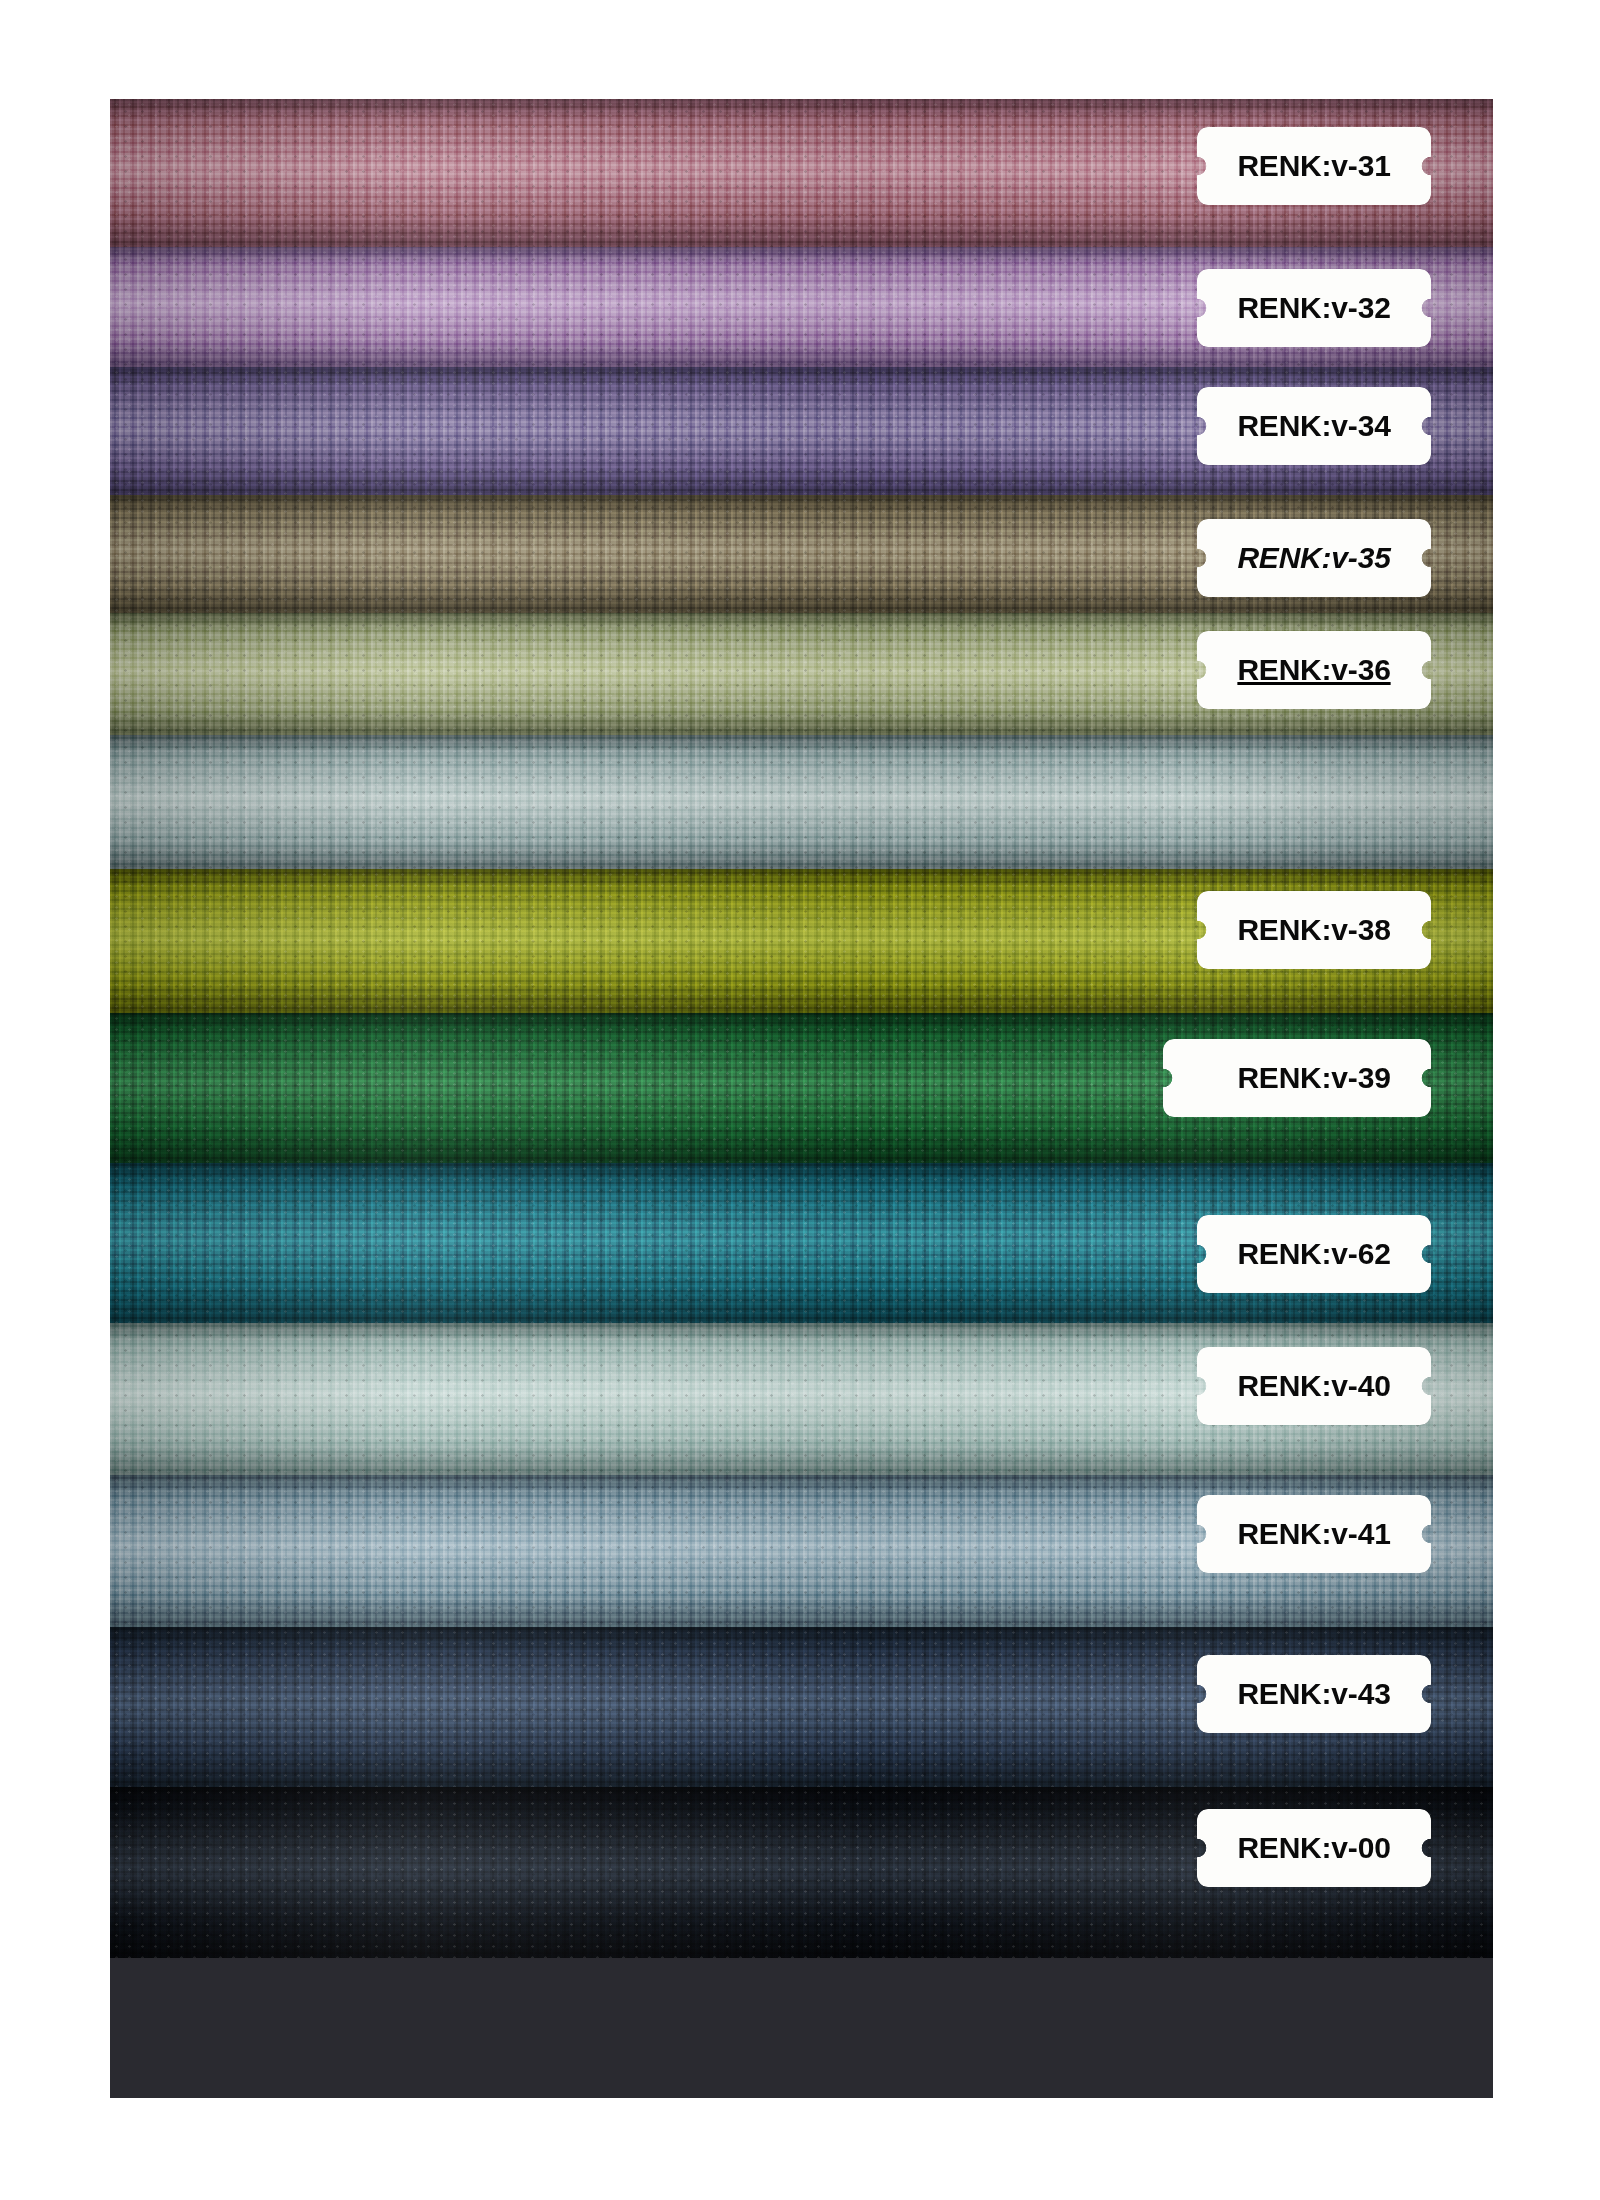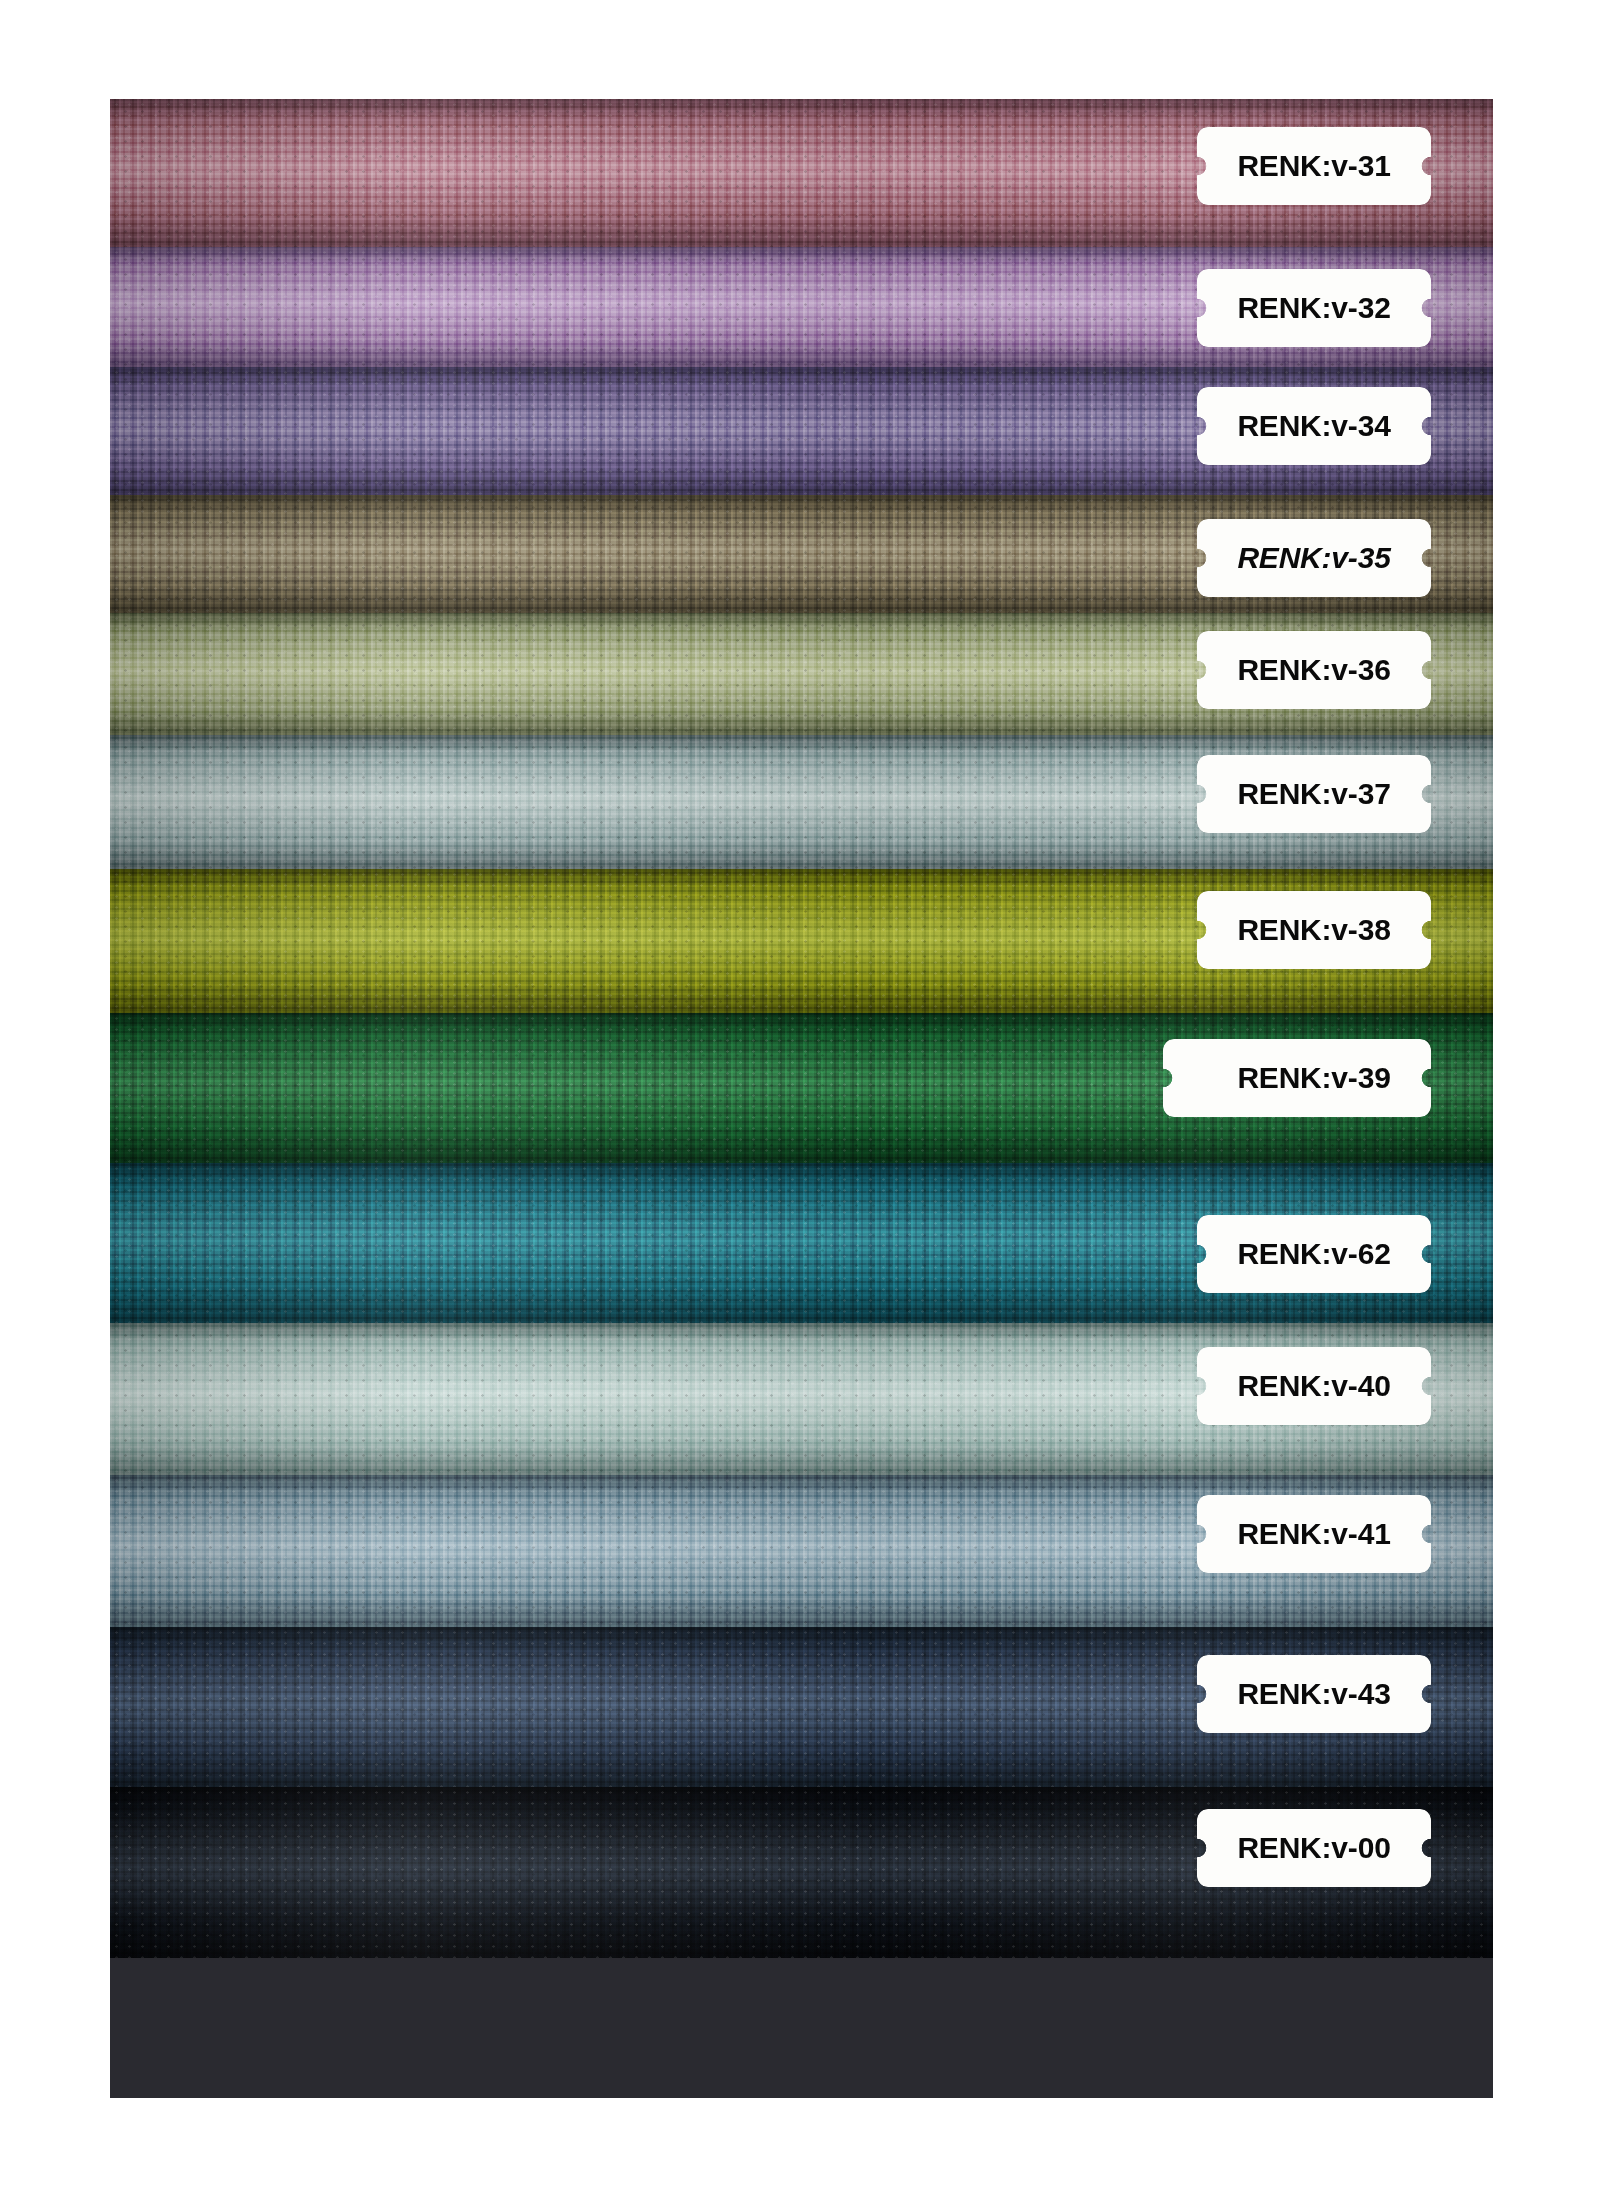--- a/index.html
+++ b/index.html
@@ -186,32 +186,29 @@
       </div>
       <div class="label-tag" style="top: 420px; font-style: italic;">
         <span class="tag-text">RENK:v-35</span>
       </div>
       <div class="band" style="height: 122px;">
         <div class="fill" style="background: linear-gradient(rgb(128, 138, 98) 0%, rgb(163, 172, 132) 18%, rgb(192, 199, 159) 48%, rgb(163, 172, 132) 76%, rgb(128, 138, 98) 100%);"></div>
         <div class="weave"></div>
         <div class="slub"></div>
         <div class="shade"></div>
       </div>
-      <div class="label-tag" style="top: 532px;">
+      <div class="label-tag" style="top: 532px; text-decoration: underline;">
         <span class="tag-text">RENK:v-36</span>
       </div>
       <div class="band" style="height: 134px;">
         <div class="fill" style="background: linear-gradient(rgb(123, 144, 146) 0%, rgb(157, 178, 178) 18%, rgb(189, 204, 202) 48%, rgb(157, 178, 178) 76%, rgb(123, 144, 146) 100%);"></div>
         <div class="weave"></div>
         <div class="slub"></div>
         <div class="shade"></div>
       </div>
-      <div class="label-tag" style="top: 656px;">
-        <span class="tag-text">RENK:v-37</span>
-      </div>
       <div class="band" style="height: 144px;">
         <div class="fill" style="background: linear-gradient(rgb(103, 112, 10) 0%, rgb(138, 148, 20) 18%, rgb(167, 178, 52) 48%, rgb(138, 148, 20) 76%, rgb(103, 112, 10) 100%);"></div>
         <div class="weave"></div>
         <div class="slub"></div>
         <div class="shade"></div>
       </div>
       <div class="label-tag" style="top: 792px;">
         <span class="tag-text">RENK:v-38</span>
       </div>
       <div class="band" style="height: 150px;">

